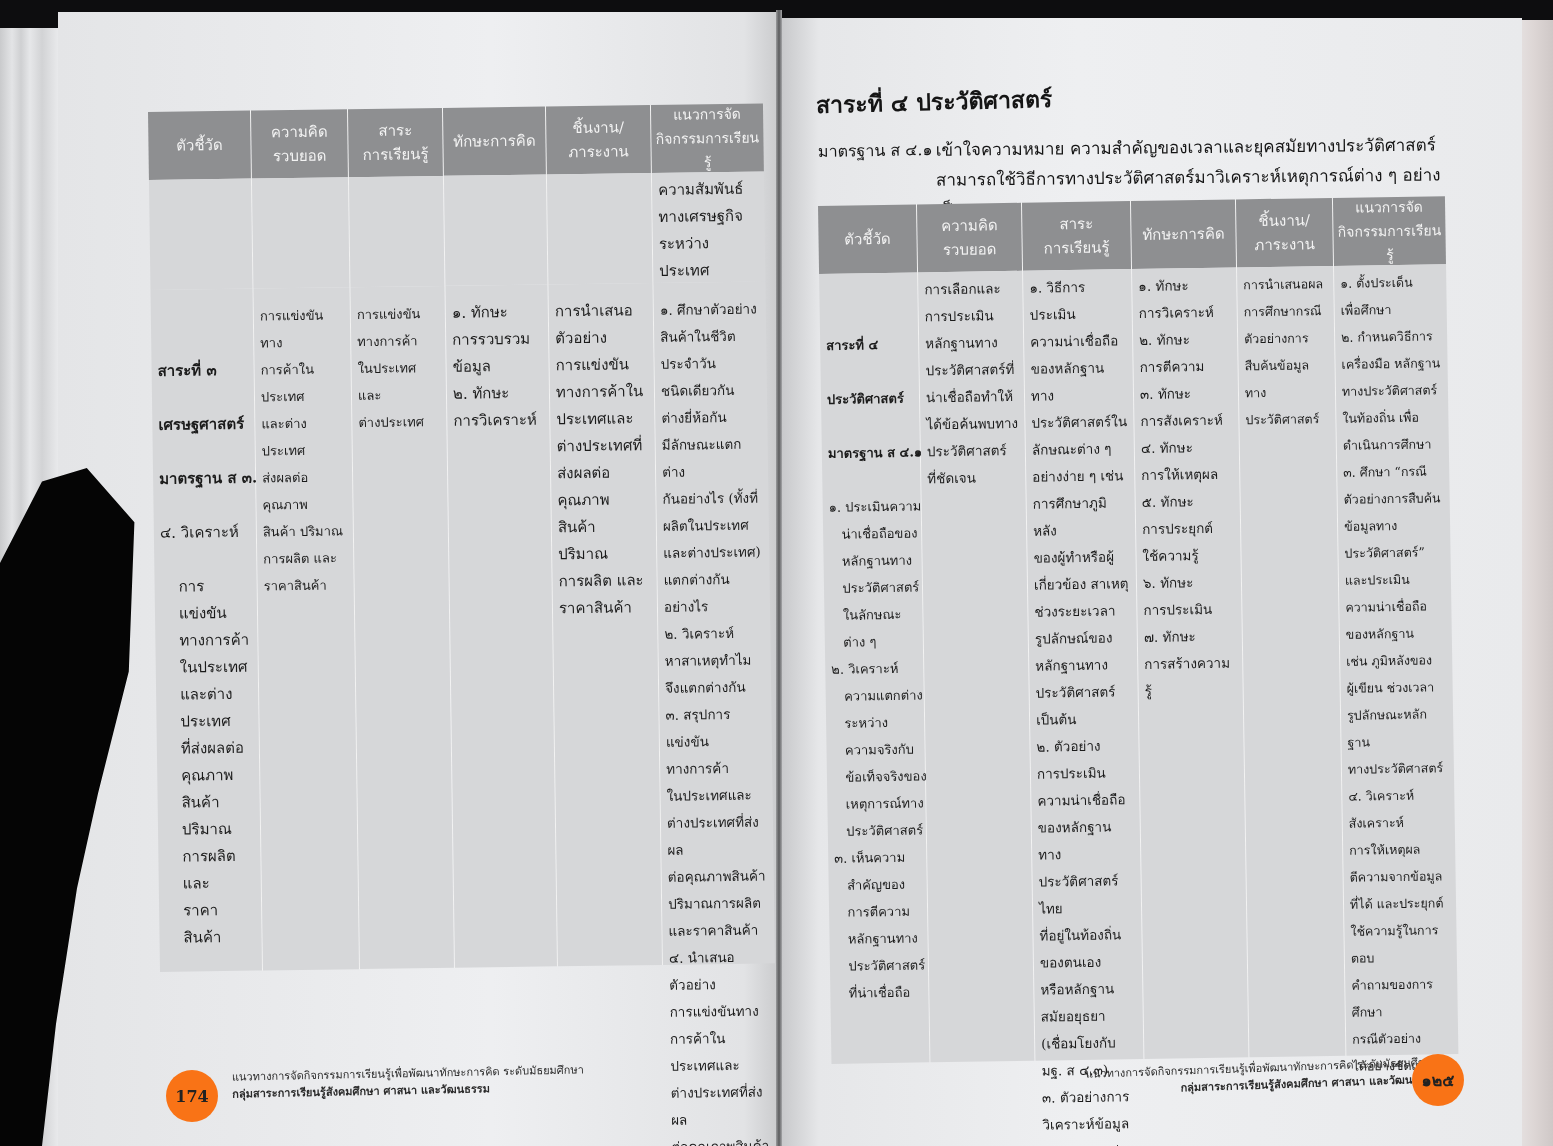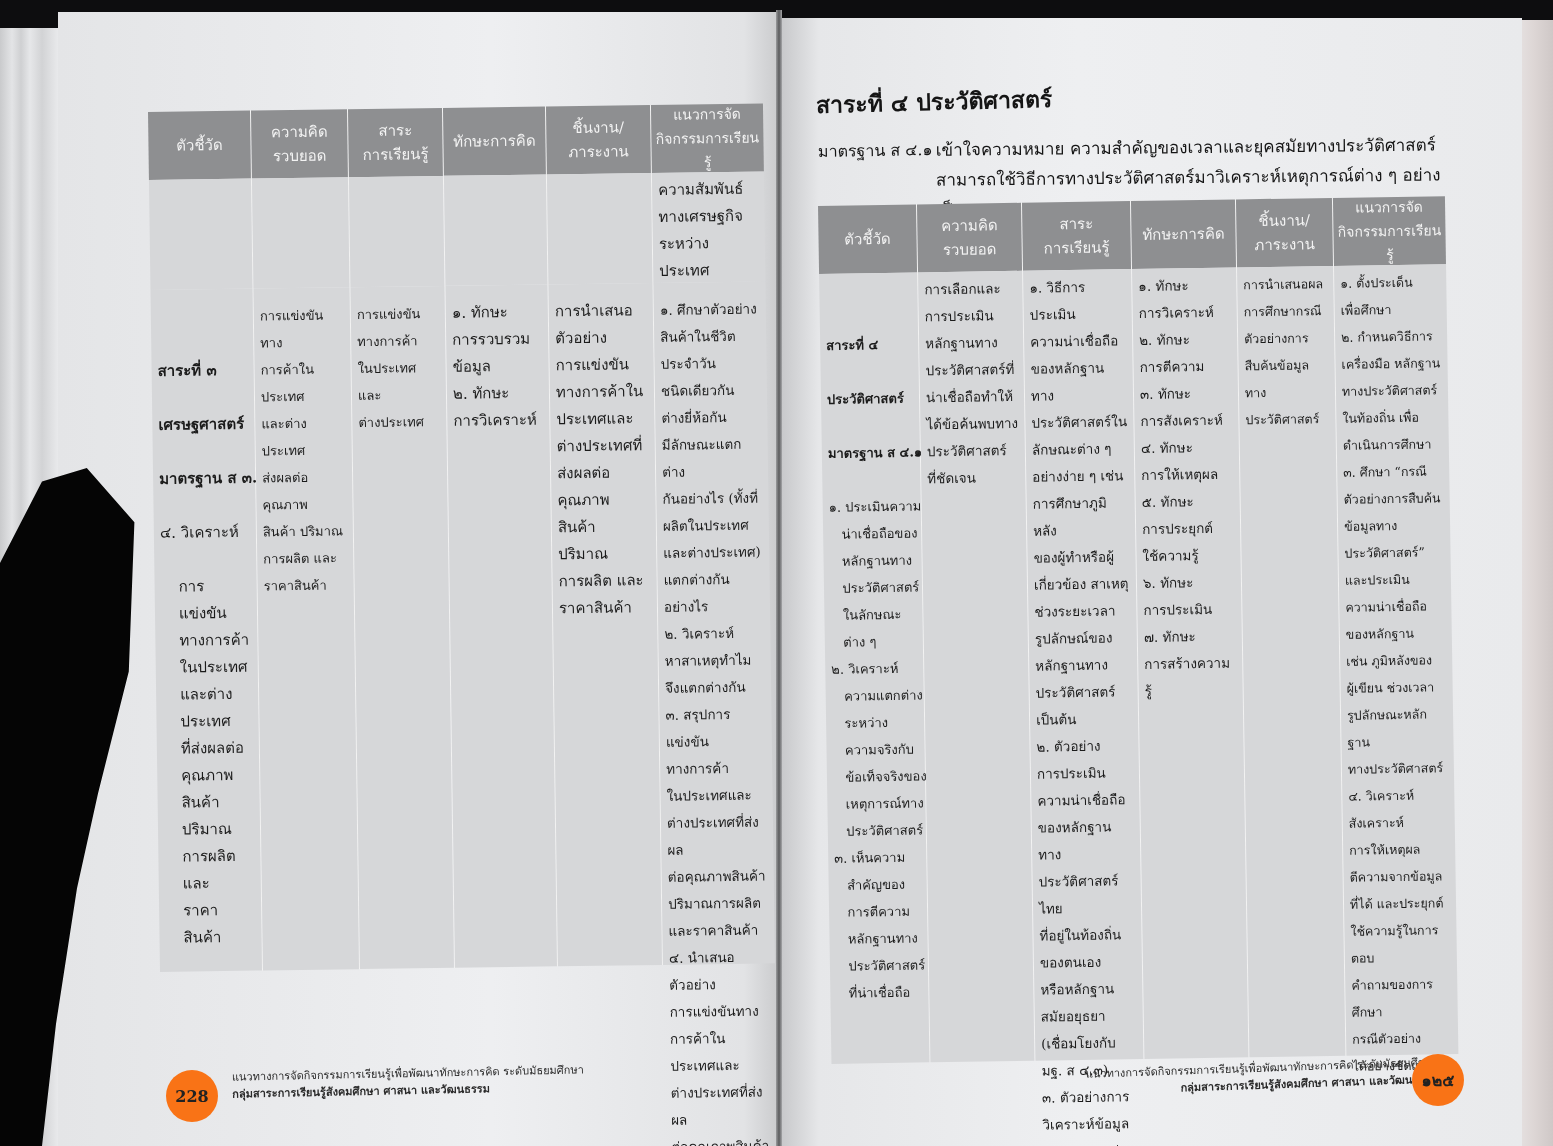--- a/index.html
+++ b/index.html
@@ -182,21 +182,21 @@
 ๔. นำเสนอตัวอย่าง
 การแข่งขันทาง
 การค้าในประเทศและ
 ต่างประเทศที่ส่งผล
 ต่อคุณภาพสินค้า
 ปริมาณการผลิต
 และราคาสินค้า</div>
   </div>
 </div>
 
-<div class="pn" style="left:166px; top:1070px;">228</div>
+<div class="pn" style="left:166px; top:1070px;">174</div>
 <div class="foot" style="left:232px; top:1065px; transform: rotate(-1.2deg);">
   <div>แนวทางการจัดกิจกรรมการเรียนรู้เพื่อพัฒนาทักษะการคิด ระดับมัธยมศึกษา</div>
   <div class="l2">กลุ่มสาระการเรียนรู้สังคมศึกษา ศาสนา และวัฒนธรรม</div>
 </div>
 
 <div class="hand"></div>
 
 <div class="gutter"></div>
 <div class="page page-right" style="left:782px;"></div>
 

